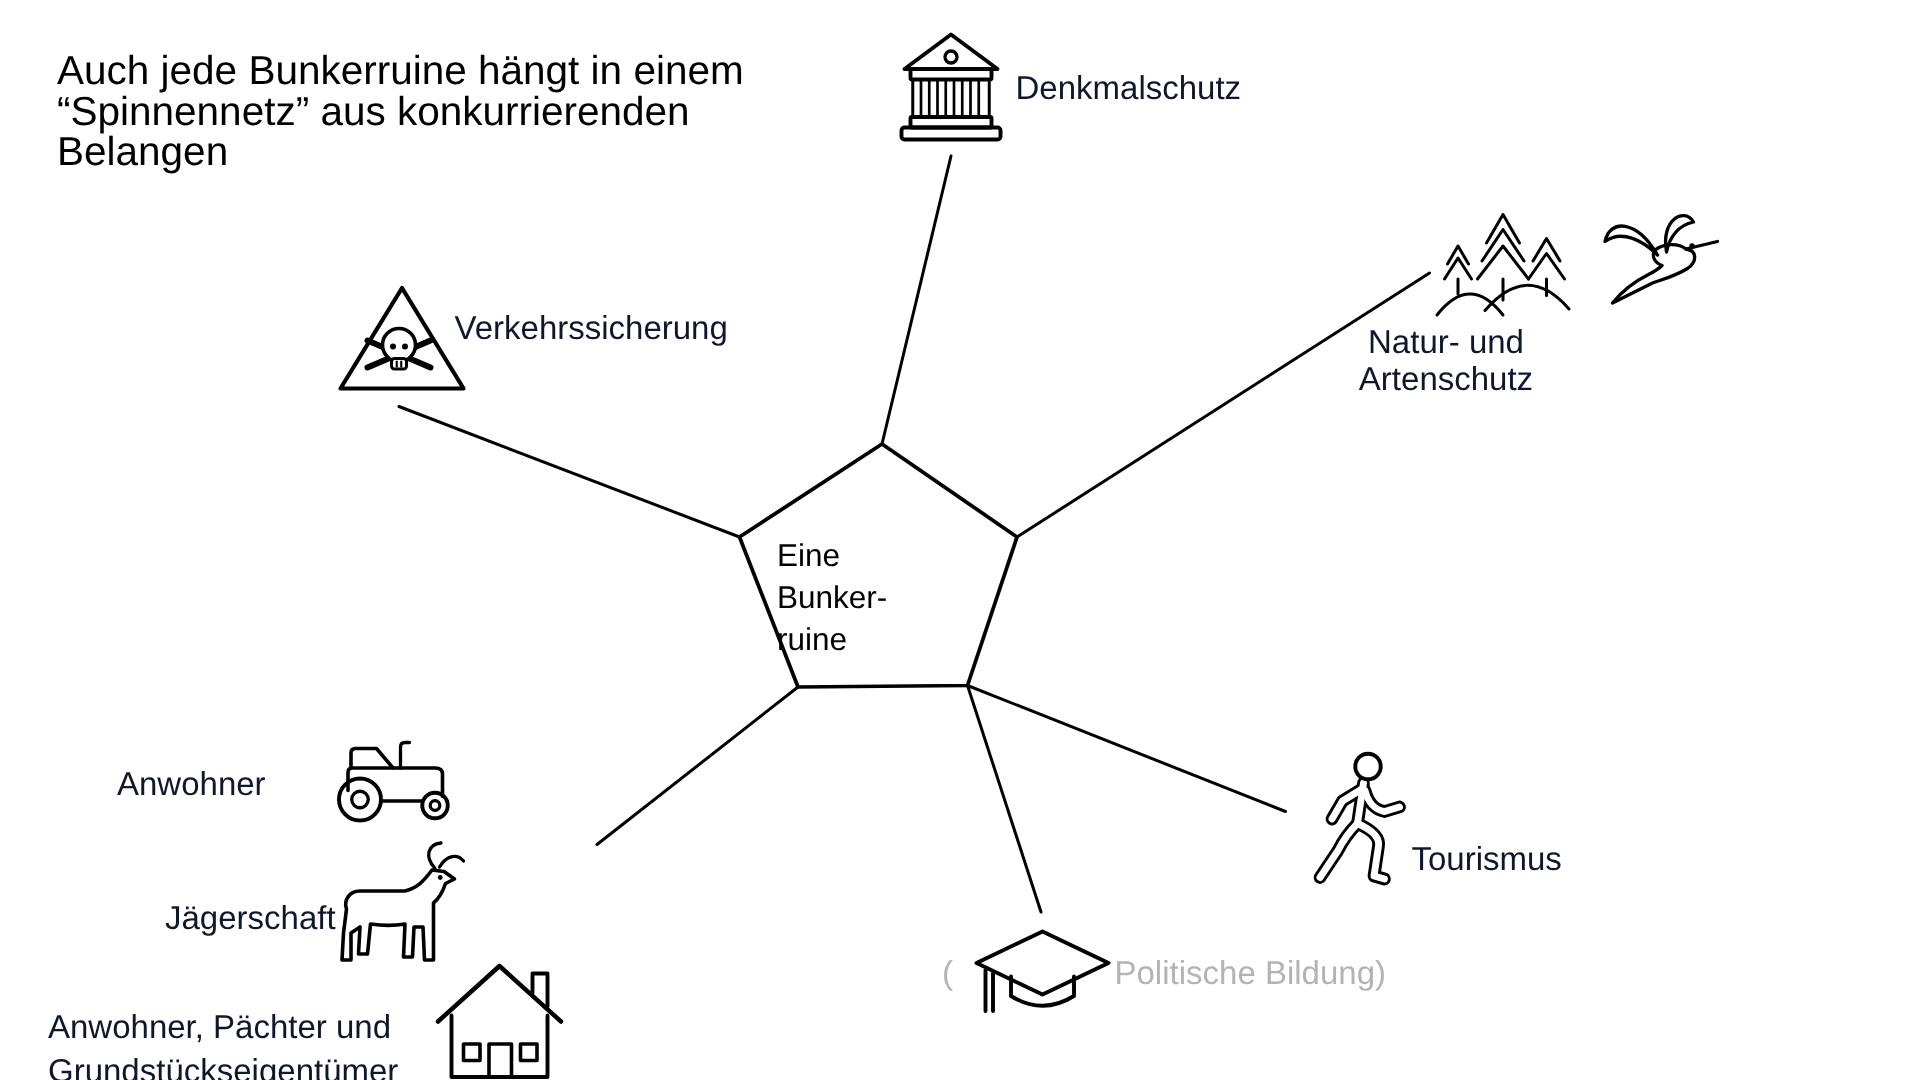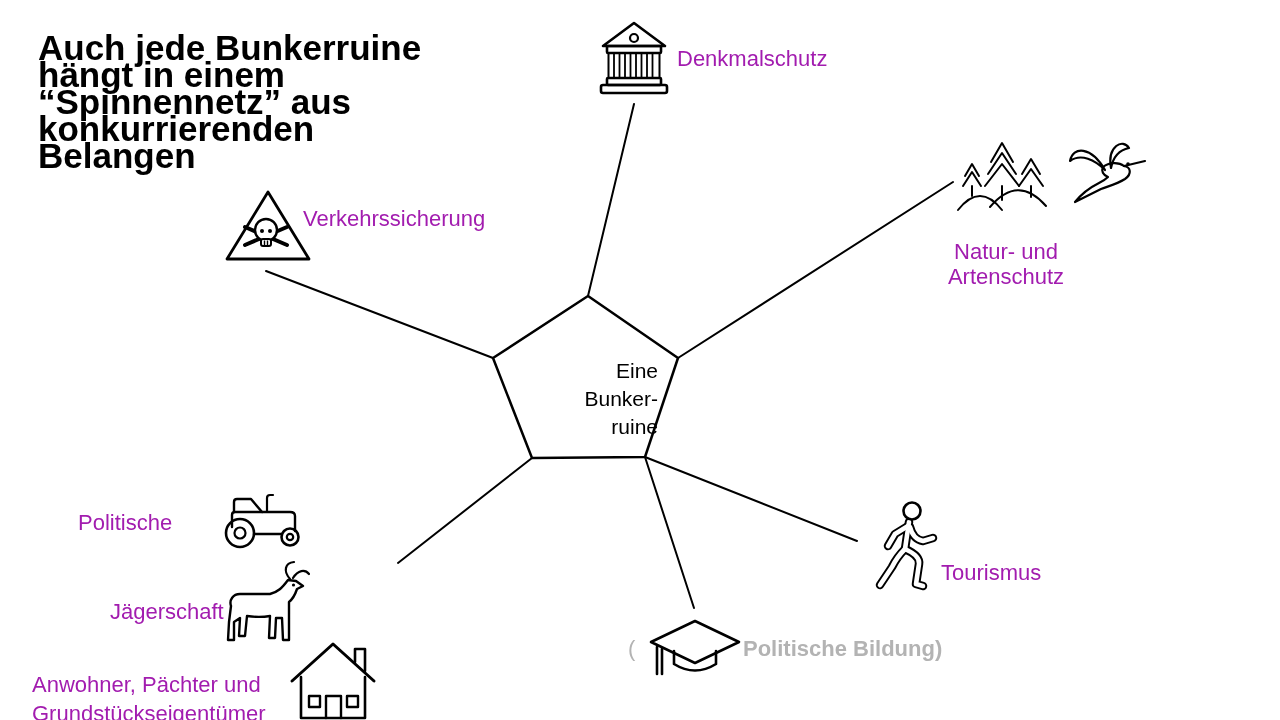--- a/index.html
+++ b/index.html
@@ -1,21 +1,21 @@
 <!DOCTYPE html>
 <html><head>
 <meta charset="utf-8">
 <style>
   html,body{margin:0;padding:0;background:#ffffff;}
   #stage{position:relative;width:1280px;height:720px;background:#ffffff;overflow:hidden;
          font-family:"Liberation Sans",sans-serif;color:#000;}
   .abs{position:absolute;}
-  .label{font-size:22px;line-height:25px;white-space:pre-line;color:#a21caf;}
-  .title{font-size:35px;line-height:27px;font-weight:bold;white-space:pre-line;}
-  .center-label{font-size:21px;line-height:28px;text-align:right;white-space:pre-line;}
+  .label{font-size:22px;line-height:25px;white-space:pre-line;color:#0f172a;}
+  .title{font-size:27px;line-height:27px;font-weight:normal;white-space:pre-line;}
+  .center-label{font-size:21px;line-height:28px;text-align:left;white-space:pre-line;}
   .muted{color:#b3b3b3;}
   svg{display:block;}
   .ico *{vector-effect:non-scaling-stroke;}
 </style>
 </head>
 <body>
 
 <div id="stage">
 
   <svg class="abs" style="left:0;top:0" width="1280" height="720" viewBox="0 0 1280 720">
@@ -69,21 +69,21 @@
   </svg>
   <svg class="abs ico" style="left:1063px;top:140px" width="84" height="68" viewBox="0 0 84 68">
     <g fill="none" stroke="#000" stroke-width="2.2" stroke-linecap="round" stroke-linejoin="round">
       <path d="M82 21 L61 26"></path>
       <path d="M61 26 C68 27 69 34 62 39 C54 44 46 46 38 49 L12 62 C20 52 28 47 36 43 C40 41 43 39 45 37 C40 35 38 31 40 27 C46 22 56 22 61 26"></path>
       <path d="M42 30 C28 6 10 6 7 21 C18 13 32 20 42 30"></path>
       <path d="M48 28 C44 6 60 -2 66 8 C56 10 50 18 48 28"></path>
     </g>
     <circle cx="65" cy="24" r="1.8" fill="#000"></circle>
   </svg>
-  <div class="abs label" style="left:934px;top:215px;width:144px;text-align:center;margin-top:24px;">Natur- und
+  <div class="abs label" style="left:892px;top:215px;width:144px;text-align:center;">Natur- und
 Artenschutz</div>
 
   <svg class="abs ico" style="left:220px;top:188px" width="92" height="76" viewBox="0 0 92 76">
     <path d="M48 4 L89 71 L7 71 Z" fill="none" stroke="#000" stroke-width="2.8" stroke-linejoin="round"></path>
     <g stroke="#000" stroke-width="4" stroke-linecap="round">
       <line x1="25" y1="39" x2="67" y2="57"></line>
       <line x1="25" y1="57" x2="67" y2="39"></line>
     </g>
     <circle cx="46" cy="42" r="11" fill="#fff" stroke="#000" stroke-width="2.4"></circle>
     <rect x="41" y="51" width="10" height="7" rx="2" fill="#fff" stroke="#000" stroke-width="2"></rect>
@@ -114,24 +114,24 @@
 
   <div class="abs label muted" style="left:628px;top:636px;">(</div>
   <svg class="abs ico" style="left:649px;top:617px" width="92" height="62" viewBox="0 0 92 62">
     <g fill="none" stroke="#000" stroke-width="2.6" stroke-linecap="round" stroke-linejoin="round">
       <path d="M46 4 L90 25 L46 46 L2 25 Z"></path>
       <path d="M25 34 V47 Q46 60 67 47 V34"></path>
       <path d="M8 30 V57"></path>
         <path d="M13 32 V57"></path>
     </g>
   </svg>
-  <div class="abs label muted" style="left:743px;top:636px;font-weight:bold;">Politische Bildung)</div>
+  <div class="abs label muted" style="left:743px;top:636px;">Politische Bildung)</div>
 
 
-  <div class="abs label" style="left:78px;top:510px;">Politische</div>
+  <div class="abs label" style="left:78px;top:510px;">Anwohner</div>
   <svg class="abs ico" style="left:224px;top:486px" width="76" height="64" viewBox="0 0 76 64">
     <g fill="none" stroke="#000" stroke-width="2.4" stroke-linecap="round" stroke-linejoin="round">
       <circle cx="16" cy="47" r="14" stroke-width="2.6"></circle>
       <circle cx="16" cy="47" r="5.5" stroke-width="2.2"></circle>
       <circle cx="66" cy="51" r="8.5" stroke-width="2.6"></circle>
       <circle cx="66" cy="51" r="3.2" stroke-width="2.2"></circle>
       <path d="M8 41 L8 29 Q8 26 11 26 L66 26 Q71 26 71 30 L71 45"></path>
       <path d="M10 26 V16 Q10 13 13 13 H27 L38 26"></path>
       <path d="M43 26 V12 Q43 9 46 9 H49" stroke-width="2.2"></path>
       <path d="M30 48 H57"></path>

